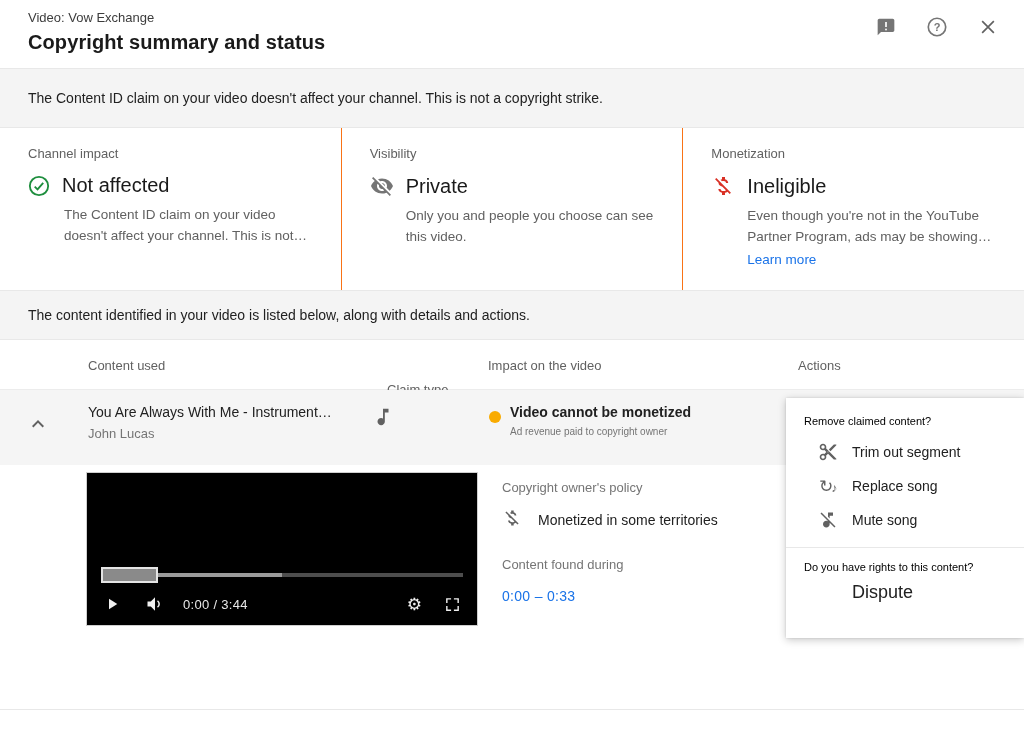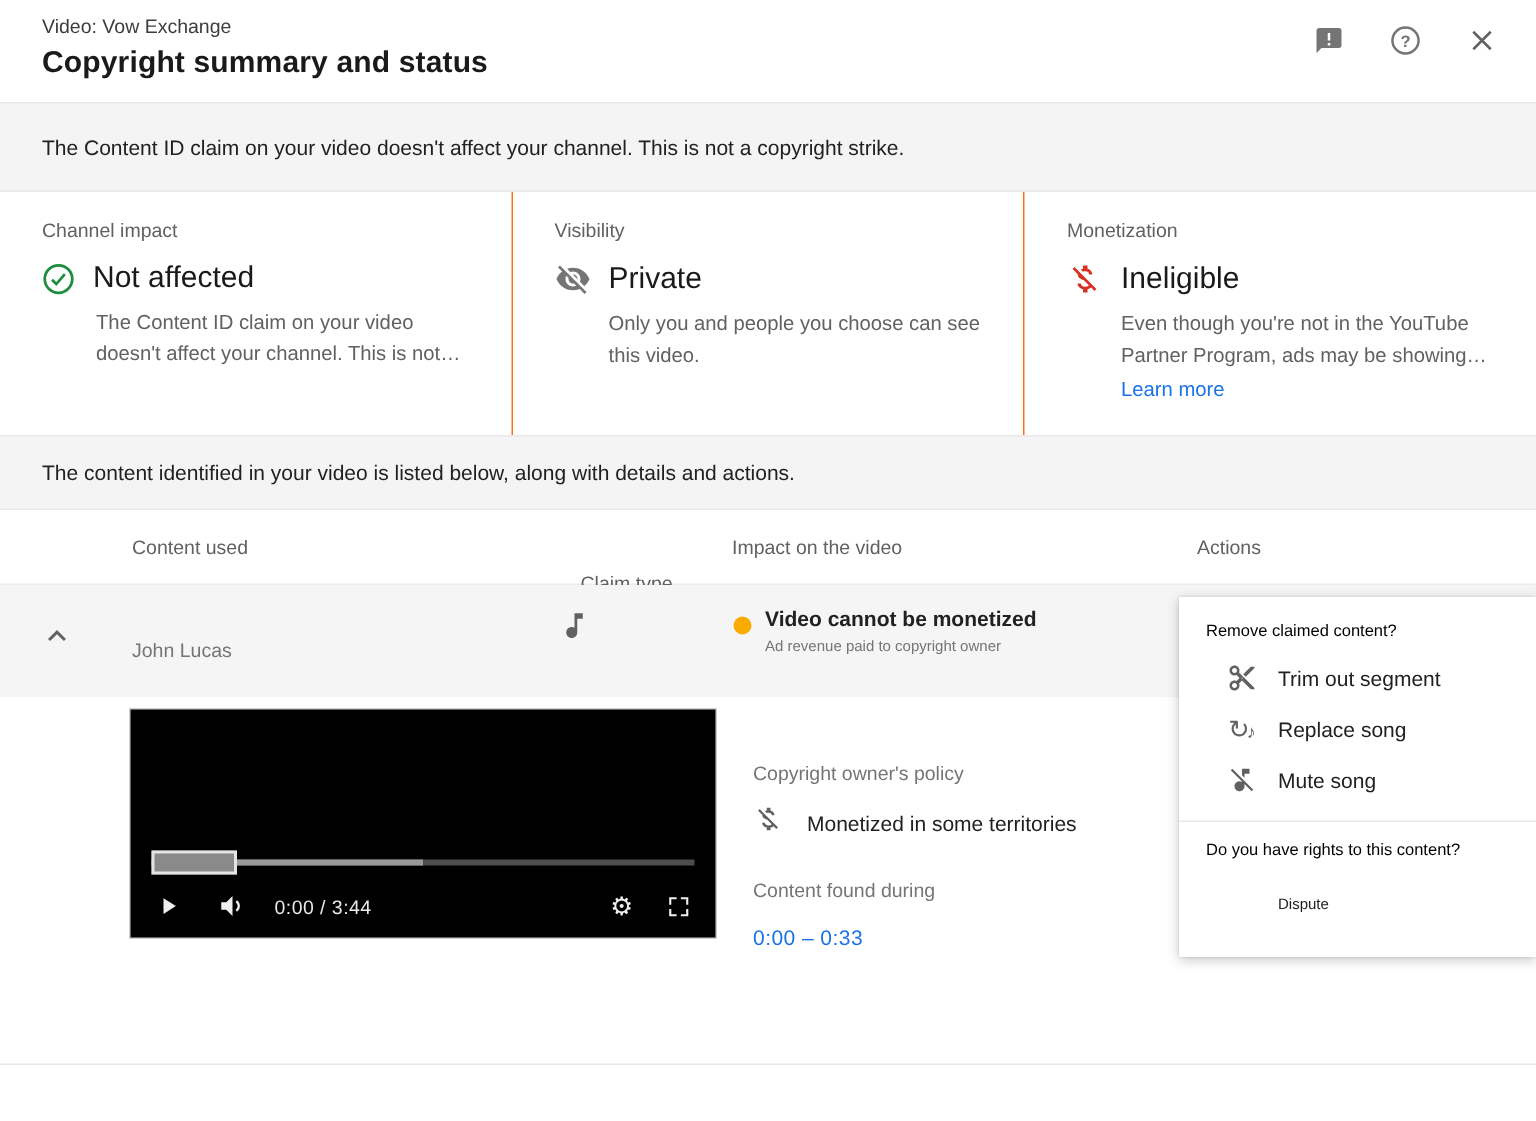--- a/index.html
+++ b/index.html
@@ -58,40 +58,40 @@
   .bar-played { position:absolute; left:0; top:6px; height:4px; width:50%; background:#9a9a9a; }
   .seg-box { position:absolute; left:0; top:0; width:57px; height:16px; background:#8a8a8a; border:2px solid #e4e4e4; }
   .controls { position:absolute; left:0; right:0; bottom:6px; height:30px; display:flex; align-items:center; padding:0 16px; color:#eee; }
   .ctl-btn { background:none; border:none; padding:0; cursor:pointer; color:#efefef; display:flex; align-items:center; }
   .ctl-volume { margin-left:24px; }
   .ctl-time { margin-left:18px; font-size:13px; color:#e8e8e8; letter-spacing:.3px; }
   .ctl-spacer { flex:1; }
   .ctl-gear { font-size:17px; line-height:1; }
   .ctl-full { margin-left:22px; }
 
-  .details { position:absolute; left:502px; top:15px;margin-top:28px; }
+  .details { position:absolute; left:502px; top:15px; }
   .d-label { font-size:13px; color:#757575; }
   .policy-row { display:flex; align-items:center; gap:16px; margin-top:13px; color:#616161; }
   .policy-text { font-size:14px; color:#212121;text-align:right; }
   .d-label-2 { margin-top:25px; }
   .time-link { display:inline-block; margin-top:16px; font-size:14px; color:var(--accent-blue,#1a73e8); text-decoration:none; cursor:pointer; letter-spacing:.3px; }
 
   
   .actions-menu {
     position:absolute; left:786px; top:398px; width:238px; height:240px; z-index:5;
     background:#fff; box-shadow:0 2px 8px rgba(0,0,0,.22), 0 0 2px rgba(0,0,0,.12);
     padding-top:17px;
   }
   .menu-label { padding:0 18px; font-size:11px; color:#000000; }
   .menu-group-1 .menu-label { margin-bottom:8px; }
   .menu-item { display:flex; align-items:center; height:34px; cursor:pointer; }
   .mi-icon { width:24px; margin-left:30px; display:flex; justify-content:center; color:#616161; position:relative; }
   .mi-label { margin-left:12px; font-size:14px; color:#212121; }
   .menu-divider { height:1px; background:#e8e8e8; margin:10px 0 13px; }
-  .dispute-item { margin-top:14px; padding-left:66px; height:32px; display:flex; align-items:center; font-size:10px; color:#212121; cursor:pointer; }
+  .dispute-item { margin-top:3px; padding-left:66px; height:32px; display:flex; align-items:center; font-size:18px; color:#212121; cursor:pointer; }
 
   .replace-glyph { font-size:17px; line-height:1; color:#616161; }
   .replace-glyph .rg-note { font-size:12px; margin-left:-2px; }
 </style>
 </head>
 <body>
 
 <header class="dlg-header">
   <div class="video-context">Video: Vow Exchange</div>
   <h1 class="dlg-title">Copyright summary and status</h1>
@@ -176,20 +176,21 @@
   <span class="th-impact">Impact on the video</span>
   <span class="th-actions">Actions</span>
 </div>
 
 <div class="claim-row">
   <button class="chevron-btn" aria-label="Collapse">
     <svg width="24" height="24" viewBox="0 0 24 24" fill="currentColor">
         <path d="M7.4 15.4L12 10.8l4.6 4.6L18 14l-6-6-6 6z"></path>
       </svg>
   </button>
+  <div class="claim-title">You Are Always With Me - Instrument…</div>
   <div class="claim-artist">John Lucas</div>
   <span class="note-icon">
     <svg width="22" height="22" viewBox="0 0 24 24" fill="currentColor">
         <path d="M12 3v10.55c-.59-.34-1.27-.55-2-.55-2.21 0-4 1.79-4 4s1.79 4 4 4 4-1.79 4-4V7h4V3h-6z"></path>
       </svg>
   </span>
   <span class="impact-dot"></span>
   <div class="impact-title">Video cannot be monetized</div>
   <div class="impact-sub">Ad revenue paid to copyright owner</div>
 </div>

